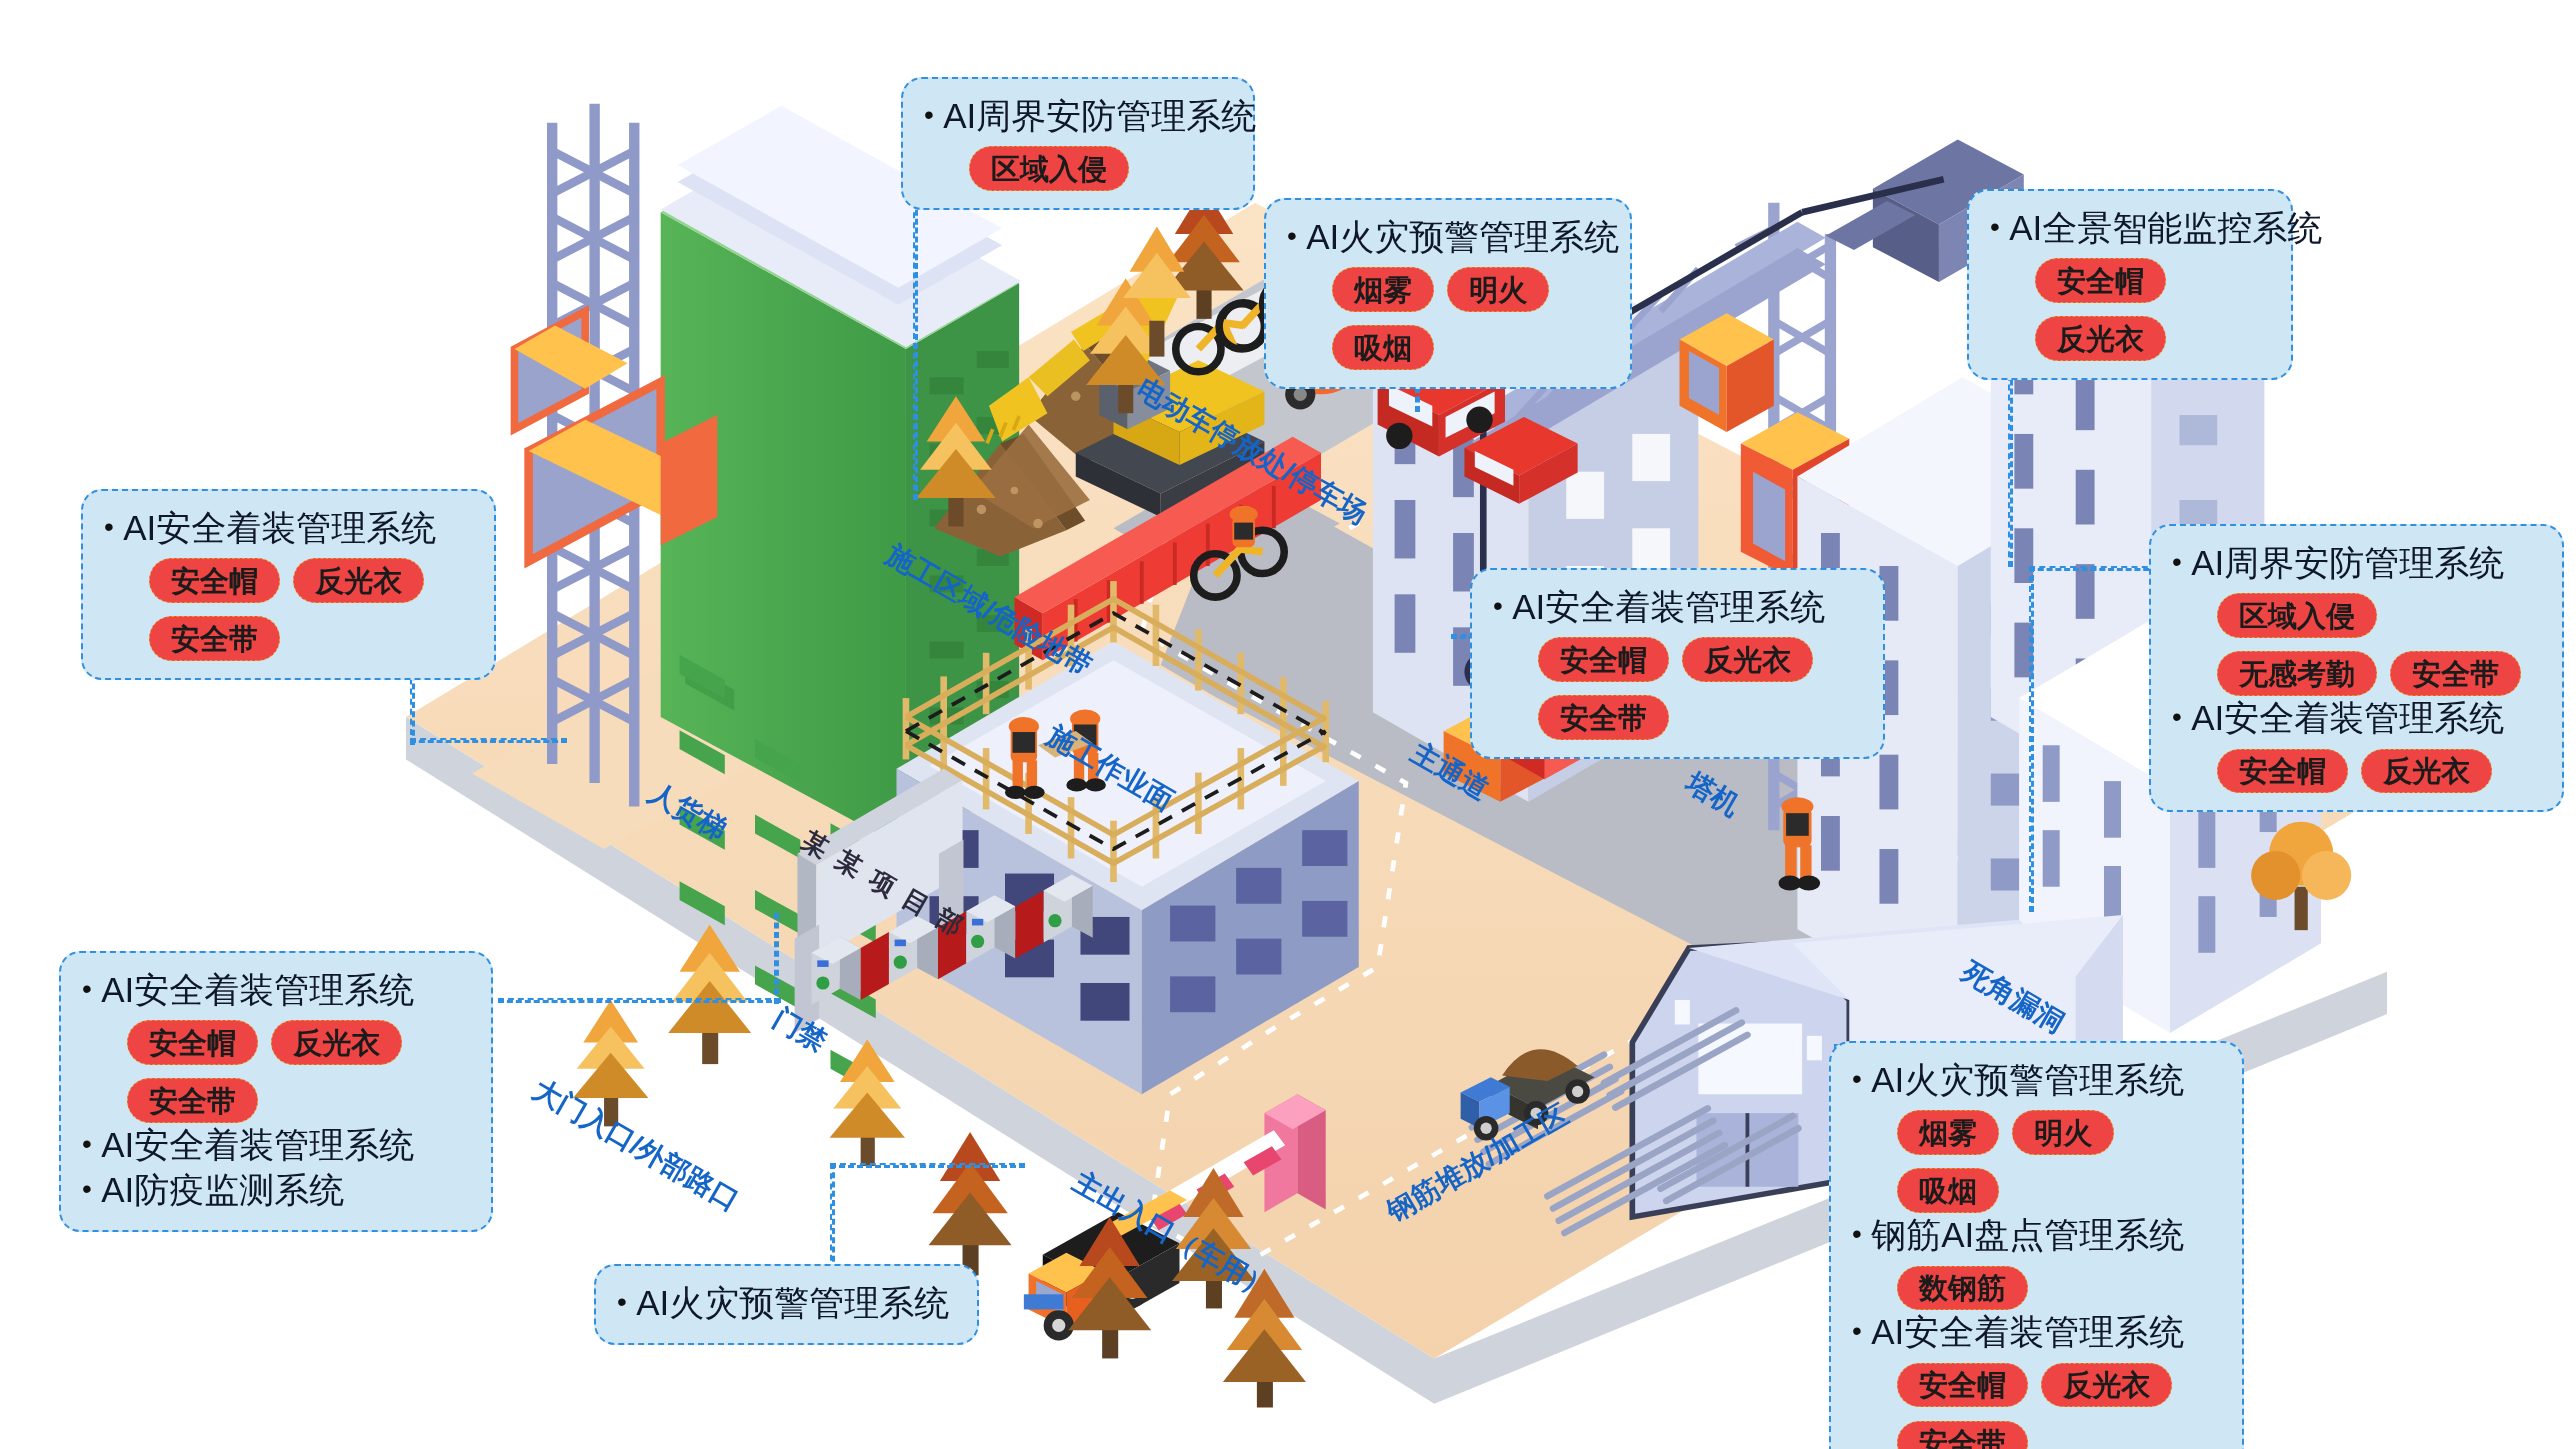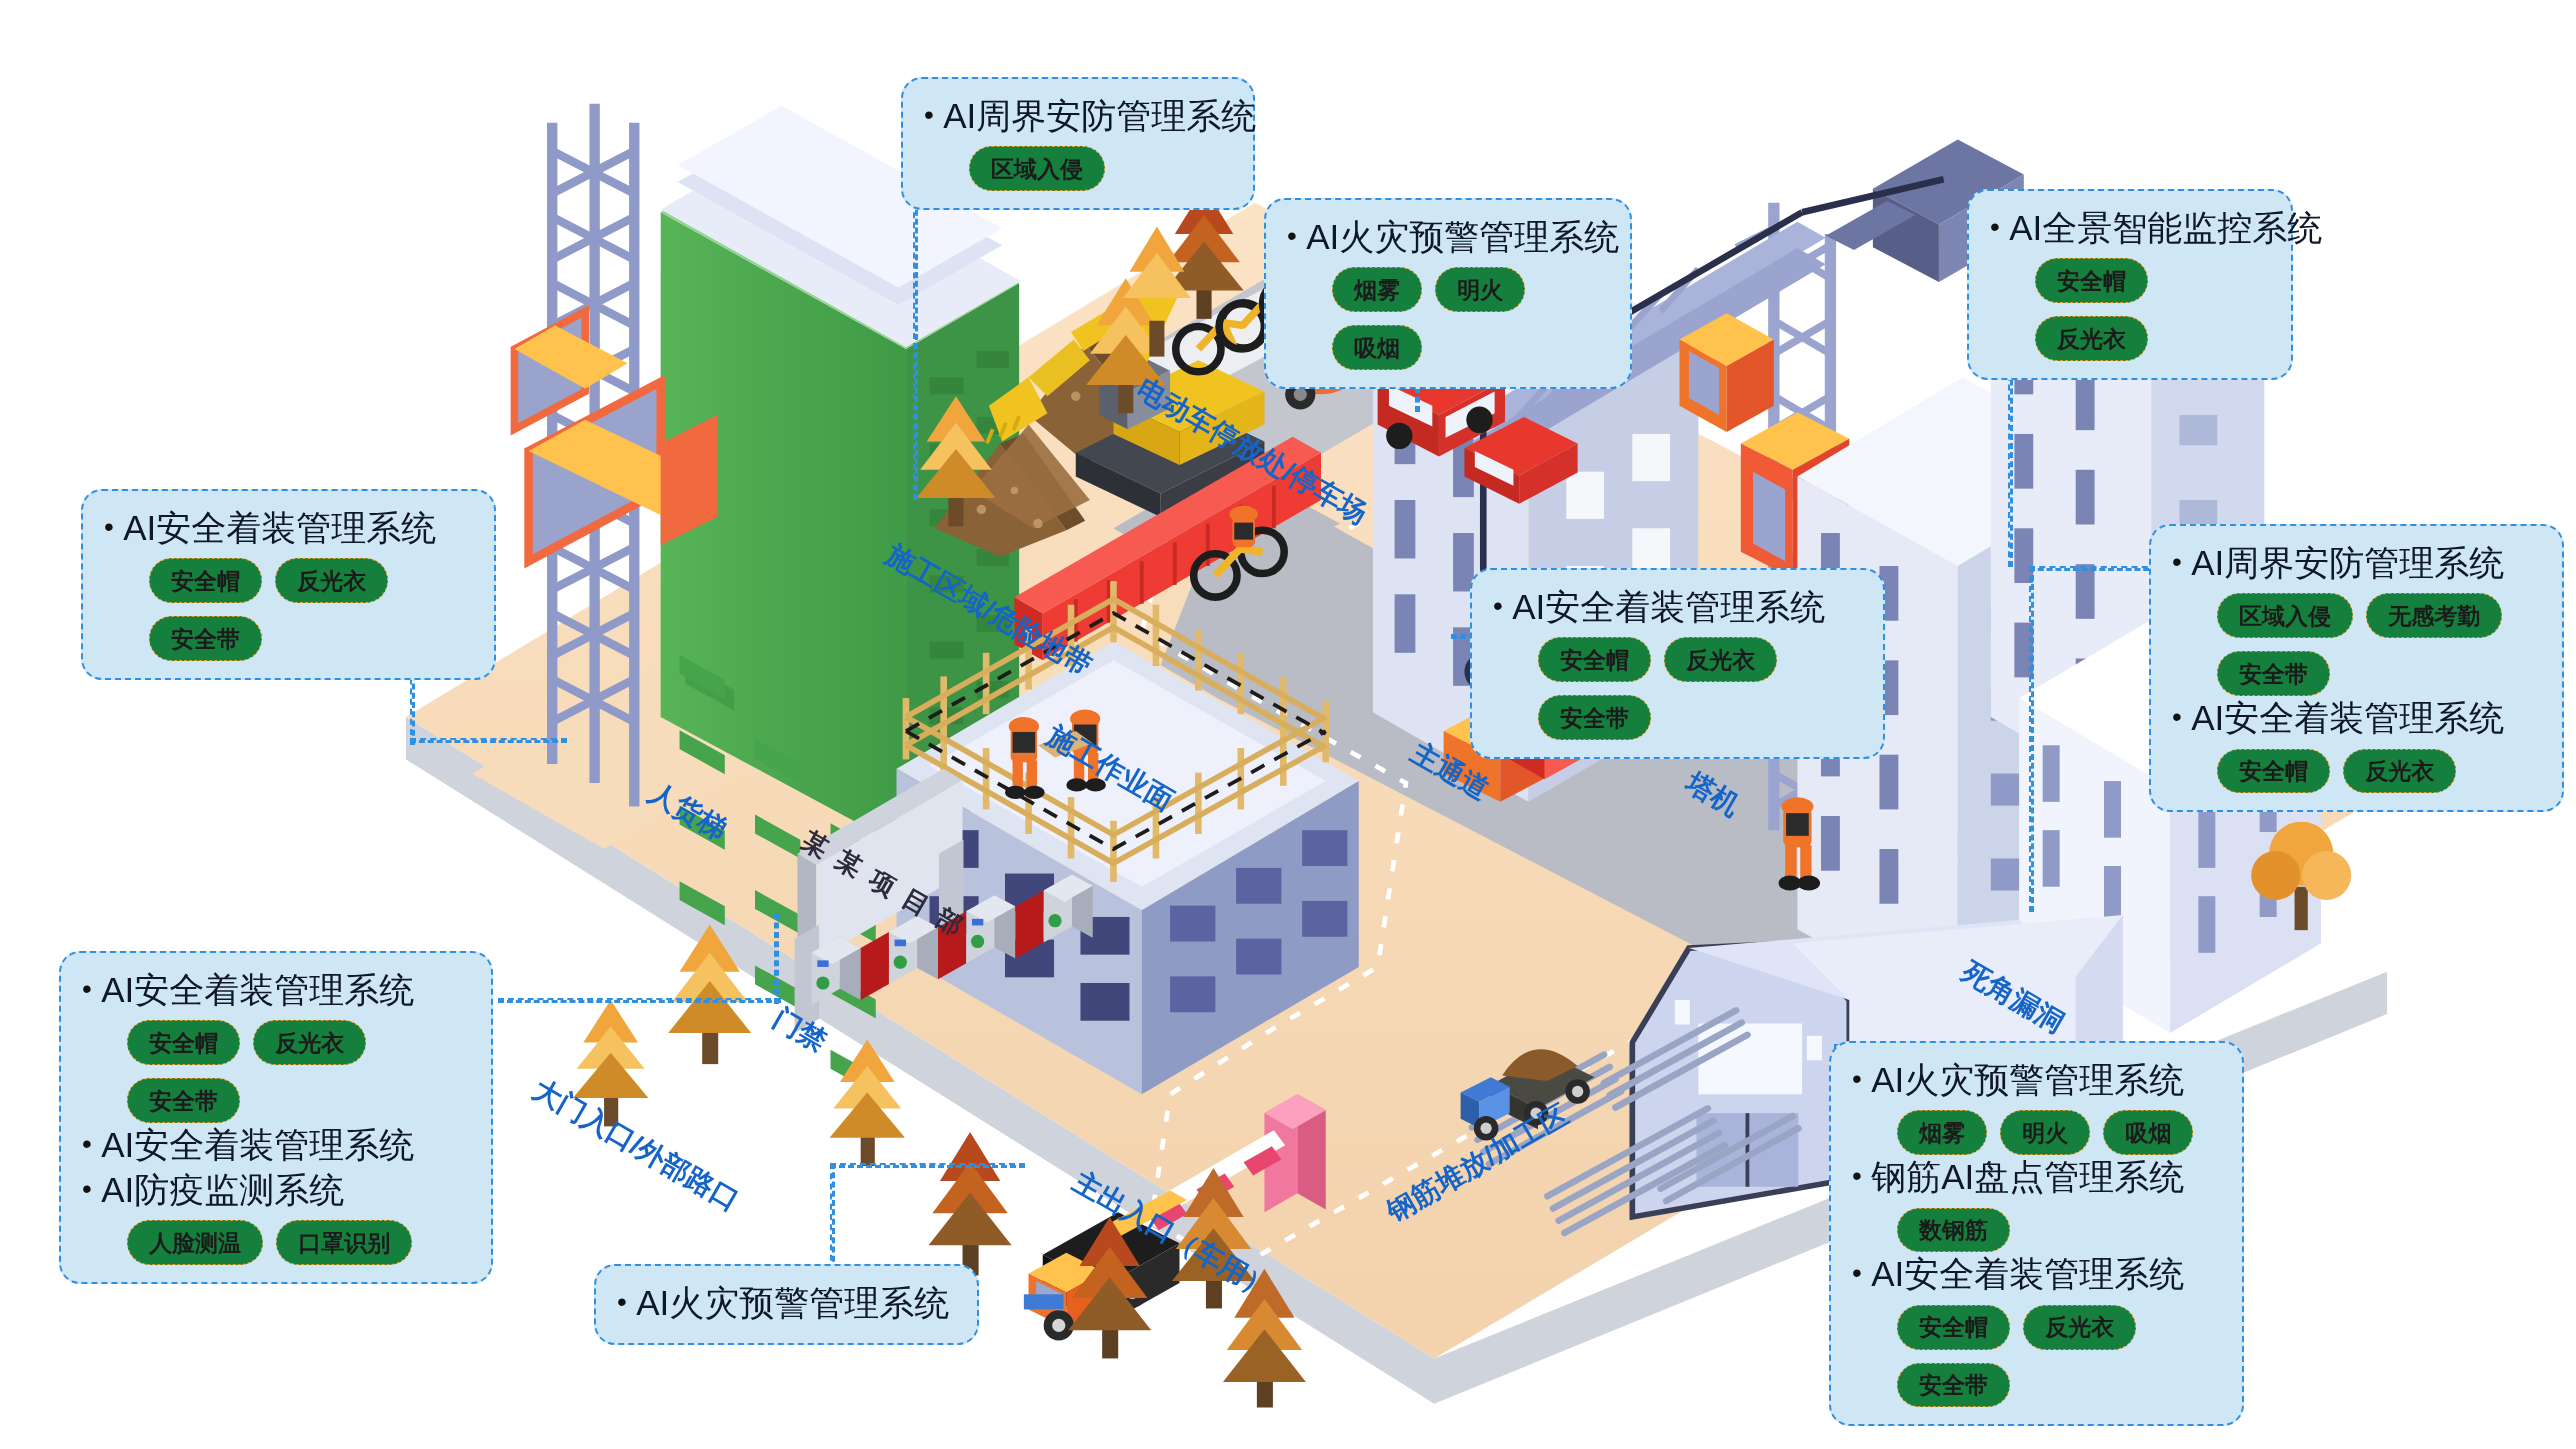--- a/index.html
+++ b/index.html
@@ -10,22 +10,22 @@
   #scene{position:absolute;left:0;top:0;width:2576px;height:1449px;}
 
   
   .card{position:absolute;background:#cfe7f5;border:2.8px dashed #2f8fe0;
         border-radius:21px;padding:15px 21px 17px 21px;box-sizing:border-box;}
   .card .sys{display:flex;align-items:flex-start;margin:0 0 1.9px 0;}
   .bullet{color:#111;font-size:28px;line-height:42px;margin-right:9.4px;}
   .sysname{color:#0f172a;font-size:35px;line-height:43px;white-space:nowrap;
            font-family:"Liberation Sans","DejaVu Sans",sans-serif;}
   .tags{display:flex;flex-wrap:wrap;gap:13.2px;margin:9.4px 0 0 45px;}
-  .tag{background:#15803d;border:1.9px dashed #e39a2a;border-radius:943px;
-       color:#1b1b1b;font-size:23px;line-height:22px;padding:10.4px 21px;
+  .tag{background:#ef4444;border:1.9px dashed #e39a2a;border-radius:943px;
+       color:#1b1b1b;font-size:29px;line-height:22px;padding:10.4px 21px;
        white-space:nowrap;font-weight:600;}
 
   
   .conn{position:absolute;border-color:#2f8fe0;border-style:dashed;}
 
   
   .maplabel{position:absolute;color:#1565c8;font-size:28px;font-weight:700;
             white-space:nowrap;transform-origin:0 0;
             font-family:"Liberation Sans","DejaVu Sans",sans-serif;}
   .gatesign{position:absolute;color:#2b2b3d;font-size:25.5px;font-weight:700;
@@ -790,24 +790,20 @@
     <span class="tag">安全带</span>
   </div>
   <div class="sys">
     <span class="bullet">•</span>
     <span class="sysname">AI安全着装管理系统</span>
   </div>
   <div class="sys">
     <span class="bullet">•</span>
     <span class="sysname">AI防疫监测系统</span>
   </div>
-  <div class="tags">
-    <span class="tag">人脸测温</span>
-    <span class="tag">口罩识别</span>
-  </div>
 </div>
 
 <div class="card" style="left:594px;top:1264px;width:385px;">
   <div class="sys">
     <span class="bullet">•</span>
     <span class="sysname">AI火灾预警管理系统</span>
   </div>
 </div>
 
 <div class="card" style="left:1829px;top:1041px;width:415px;">

